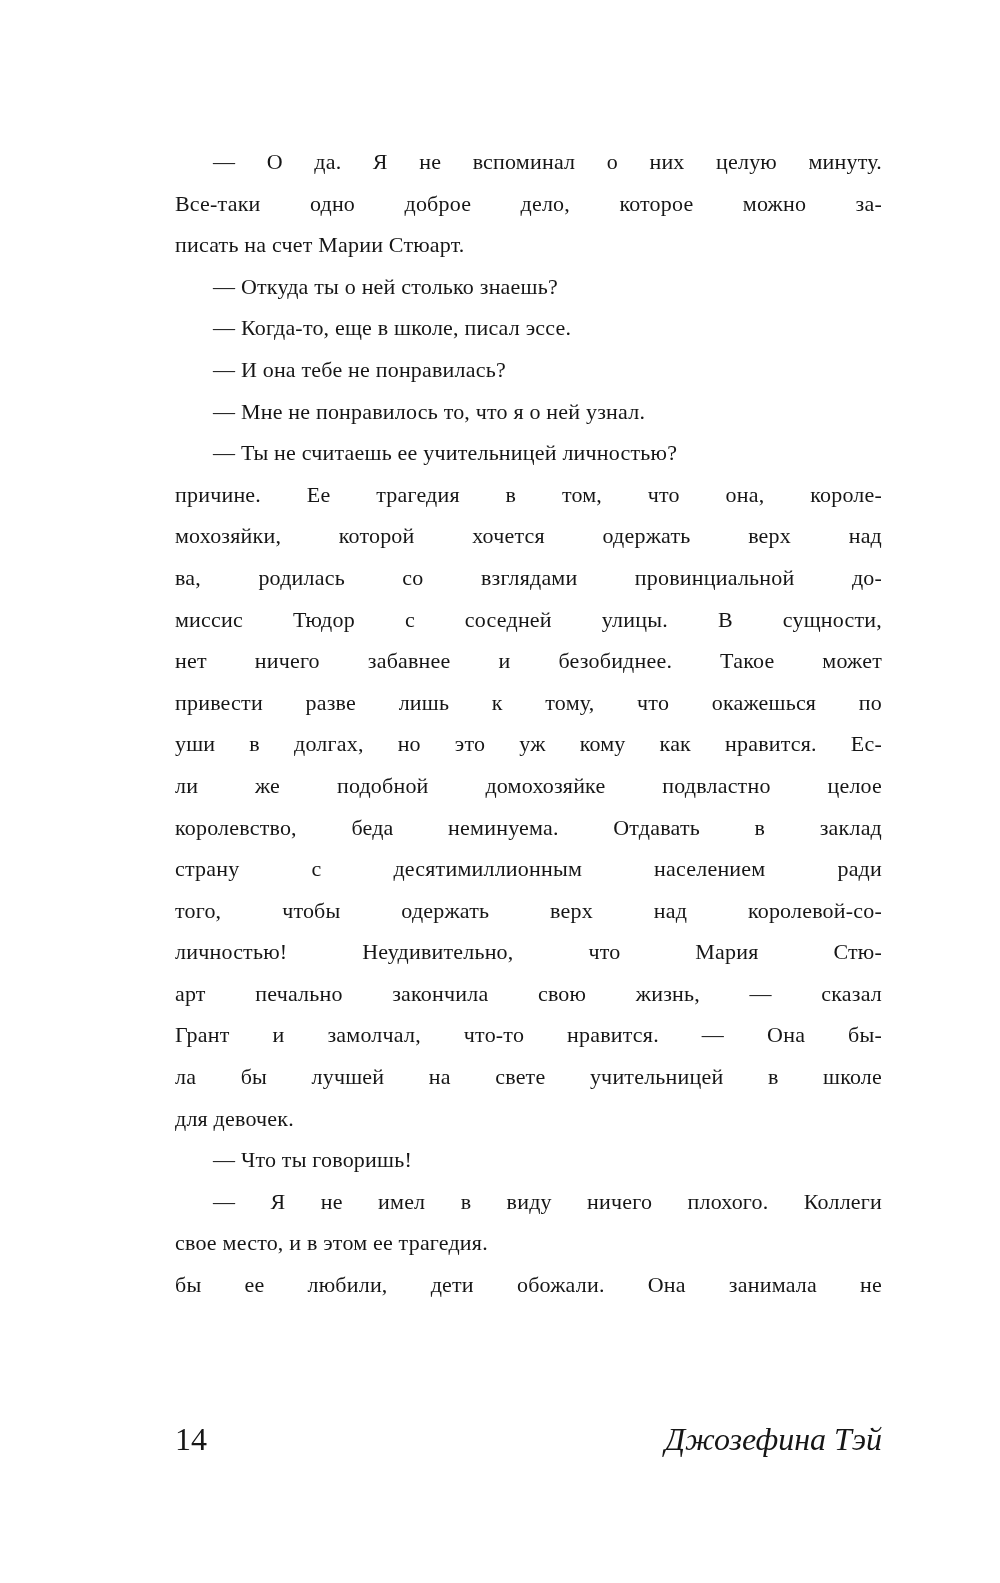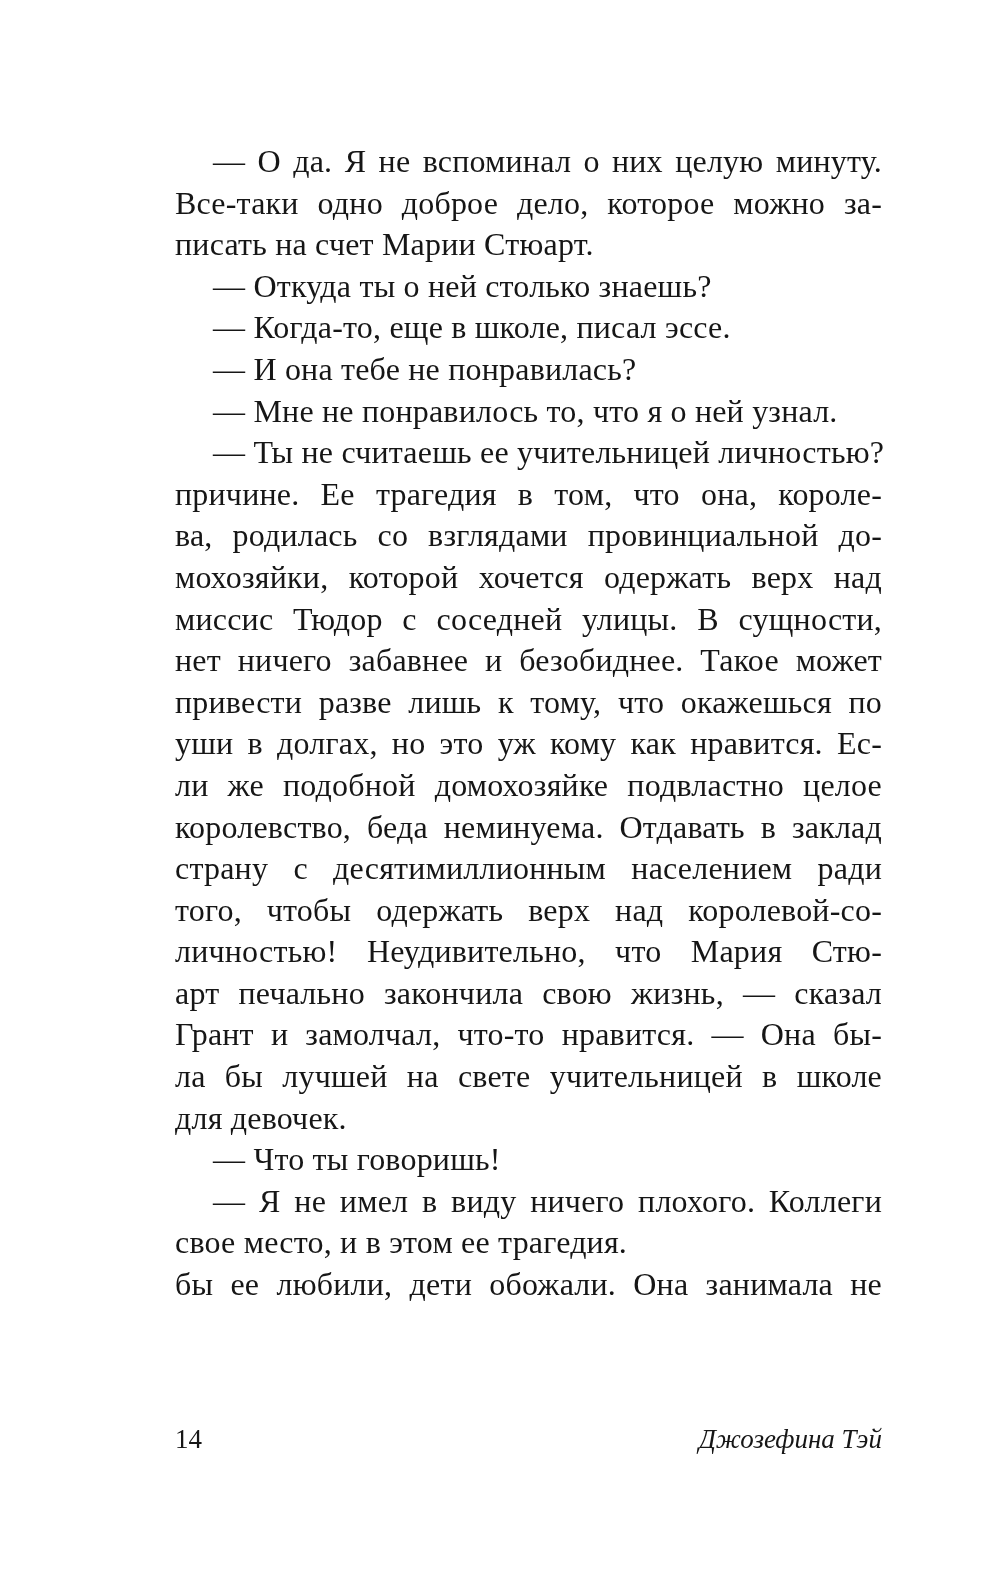--- a/index.html
+++ b/index.html
@@ -17,21 +17,21 @@
   }
   .page {
     position: absolute;
     inset: 0;
   }
   .text-block {
     position: absolute;
     left: 175px;
     top: 141px;
     width: 707px;
-    font-size: 32px;
+    font-size: 22px;
     line-height: 41.6px;
     letter-spacing: 0.2px;
   }
   .line {
     white-space: nowrap;
   }
   .line.just {
     white-space: normal;
     text-align: justify;
     text-align-last: justify;
@@ -40,21 +40,21 @@
     text-indent: 38px;
   }
   .footer {
     position: absolute;
     left: 175px;
     top: 1422px;
     width: 707px;
     display: flex;
     justify-content: space-between;
     align-items: flex-start;
-    font-size: 27px;
+    font-size: 32px;
     line-height: 34px;
   }
   .running-title {
     font-style: italic;
     margin-left: 7px;
   }
 </style>
 </head>
 <body>
 
@@ -63,22 +63,22 @@
   <section class="text-block">
       <div class="line first just">— О да. Я не вспоминал о них целую минуту.</div>
       <div class="line just">Все-таки одно доброе дело, которое можно за-</div>
       <div class="line">писать на счет Марии Стюарт.</div>
       <div class="line first">— Откуда ты о ней столько знаешь?</div>
       <div class="line first">— Когда-то, еще в школе, писал эссе.</div>
       <div class="line first">— И она тебе не понравилась?</div>
       <div class="line first">— Мне не понравилось то, что я о ней узнал.</div>
       <div class="line first">— Ты не считаешь ее учительницей личностью?</div>
       <div class="line just">причине. Ее трагедия в том, что она, короле-</div>
+      <div class="line just">мохозяйки, которой хочется одержать верх над</div>
       <div class="line just">ва, родилась со взглядами провинциальной до-</div>
-      <div class="line just">мохозяйки, которой хочется одержать верх над</div>
       <div class="line just">миссис Тюдор с соседней улицы. В сущности,</div>
       <div class="line just">нет ничего забавнее и безобиднее. Такое может</div>
       <div class="line just">привести разве лишь к тому, что окажешься по</div>
       <div class="line just">уши в долгах, но это уж кому как нравится. Ес-</div>
       <div class="line just">ли же подобной домохозяйке подвластно целое</div>
       <div class="line just">королевство, беда неминуема. Отдавать в заклад</div>
       <div class="line just">страну с десятимиллионным населением ради</div>
       <div class="line just">того, чтобы одержать верх над королевой-со-</div>
       <div class="line just">личностью! Неудивительно, что Мария Стю-</div>
       <div class="line just">арт печально закончила свою жизнь, — сказал</div>

